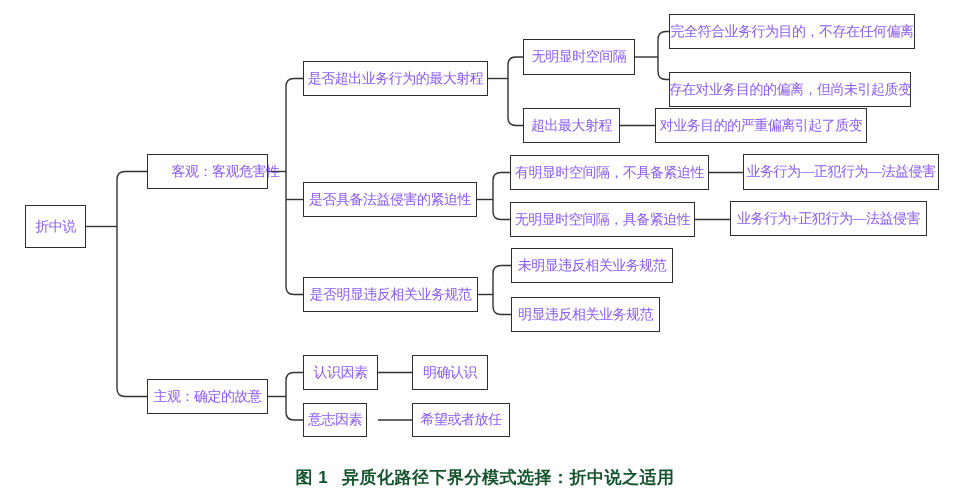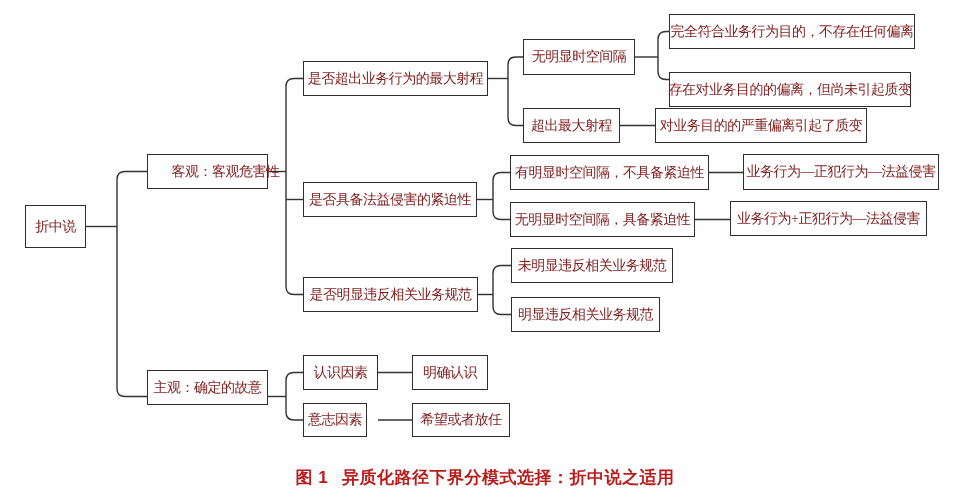--- a/index.html
+++ b/index.html
@@ -23,35 +23,35 @@
   }
   .node {
     position: absolute;
     box-sizing: border-box;
     border: 1.5px solid #2e2e2e;
     background: #fefefe;
     display: flex;
     align-items: center;
     justify-content: center;
     font-size: 14px;
-    color: #7f1d1d;
+    color: #8b5cf6;
     white-space: nowrap;
     letter-spacing: -0.5px;
     line-height: 1;
   }
   .figure-caption {
     position: absolute;
     left: 0;
     top: 466px;
     width: 100%;
     text-align: center;
     font-family: "Liberation Sans", "DejaVu Sans", sans-serif;
     font-weight: bold;
     font-size: 17px;
-    color: #b91c1c;
+    color: #14532d;
     letter-spacing: 0.5px;
   }
   .figure-caption .cap-label { margin-right: 14px; }
 </style>
 </head>
 <body>
 
 <div class="figure-canvas">
 
   <svg class="connector-layer" viewBox="0 0 970 501" xmlns="http://www.w3.org/2000/svg">
@@ -74,21 +74,21 @@
     <path d="M268,396.5 H286"></path>
     <path d="M303,372.5 H294 Q286,372.5 286,380.5 V412 Q286,420 294,420 H303"></path>
     <path d="M378,372.5 H412"></path>
     <path d="M378,420 H412"></path>
   </svg>
 
   <div class="node" style="left:25px; top:205px; width:61px; height:43px;">折中说</div>
 
   <div class="node" style="left:147px; top:154px; width:121px; height:35px;padding-left:36px;">客观：客观危害性</div>
 
-  <div class="node" style="left:147px; top:370px; width:121px; height:35px;">主观：确定的故意</div>
+  <div class="node" style="left:147px; top:379px; width:121px; height:35px;">主观：确定的故意</div>
 
   <div class="node" style="left:303px; top:61px; width:185px; height:35px;">是否超出业务行为的最大射程</div>
 
   <div class="node" style="left:303px; top:182px; width:174px; height:35px;">是否具备法益侵害的紧迫性</div>
 
   <div class="node" style="left:303px; top:277px; width:175px; height:35px;">是否明显违反相关业务规范</div>
 
   <div class="node" style="left:523px; top:39px; width:112px; height:36px;">无明显时空间隔</div>
 
   <div class="node" style="left:523px; top:108px; width:97px; height:35px;">超出最大射程</div>

